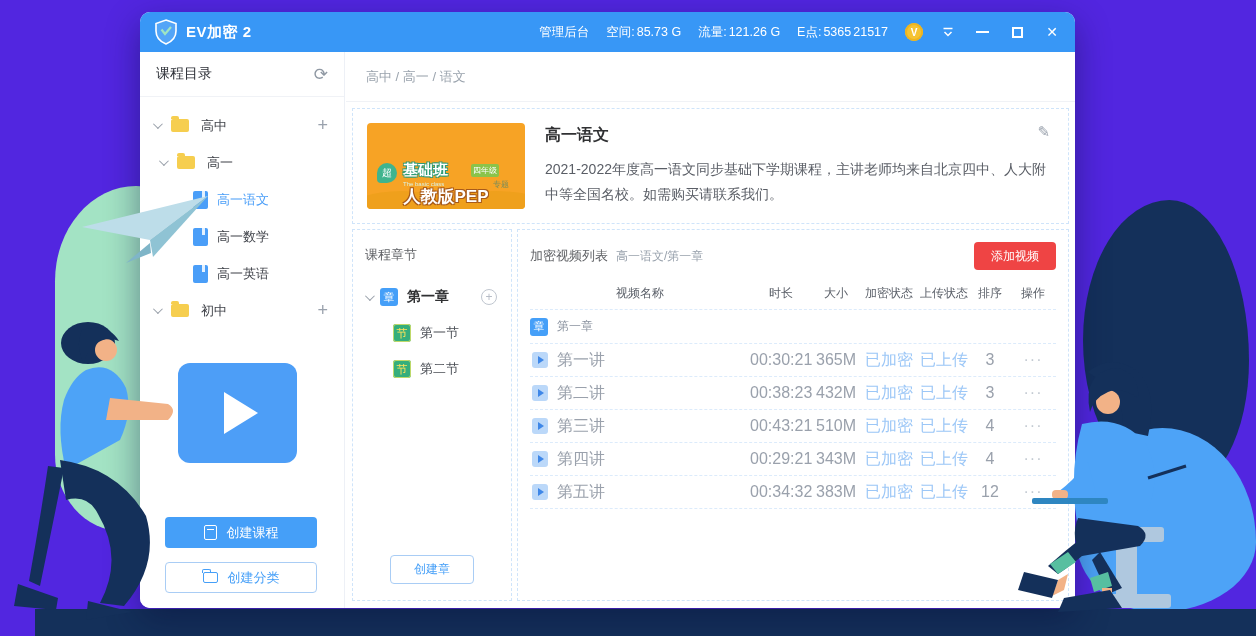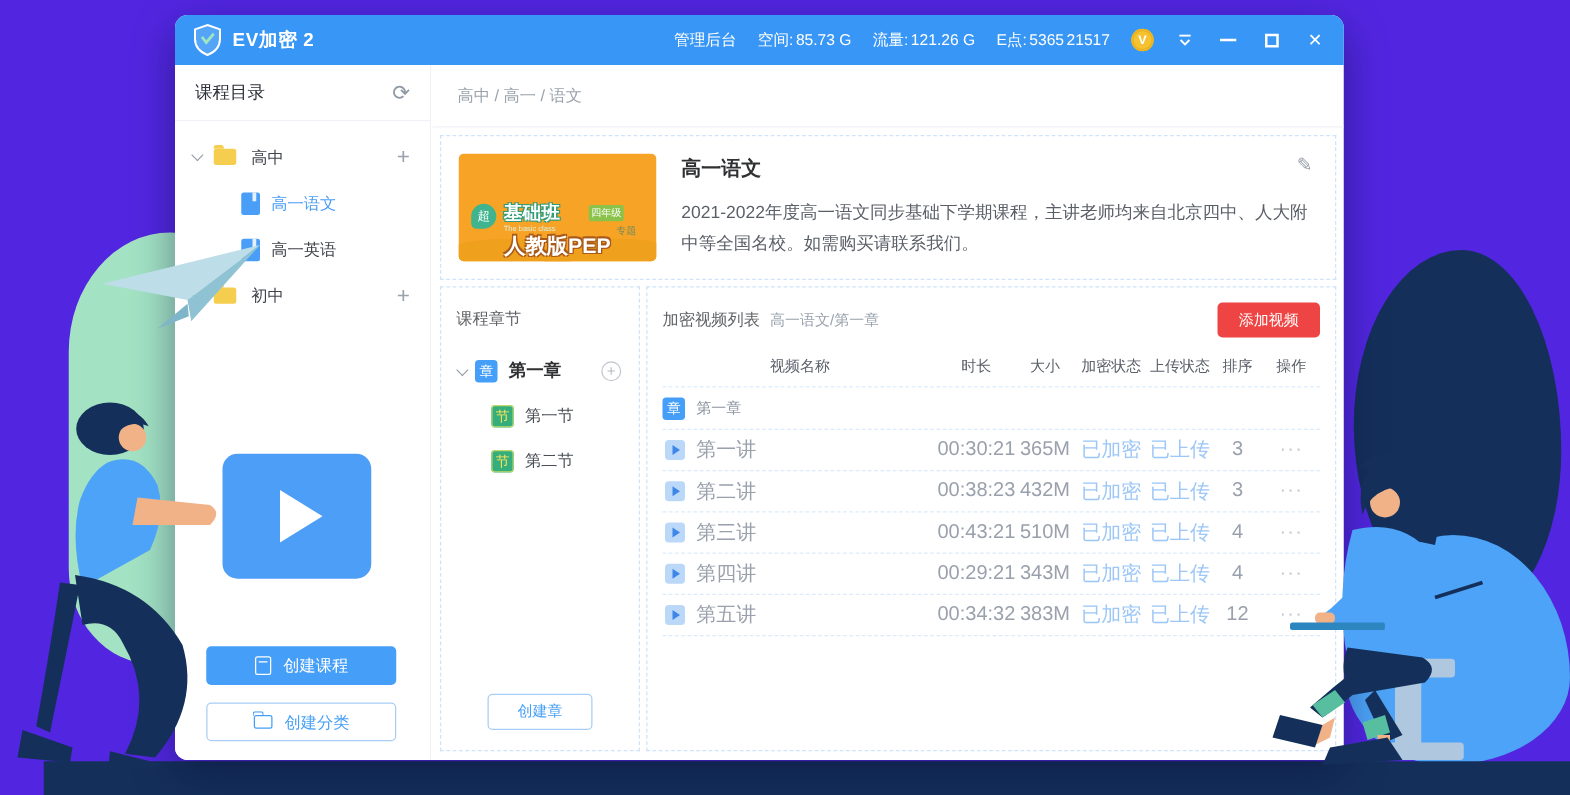--- a/index.html
+++ b/index.html
@@ -195,23 +195,32 @@
         <span class="sb-title">课程目录</span>
         <span class="refresh">⟳</span>
       </div>
       <div class="tree">
         <div class="trow lv0">
           <span class="chev"></span>
           <span class="folder"></span>
           <span>高中</span>
           <span class="plus">+</span>
         </div>
+        <div class="trow lv1">
+          <span class="chev"></span>
+          <span class="folder"></span>
+          <span>高一</span>
+        </div>
         <div class="trow lv2 sel">
           <span class="book"></span>
           <span>高一语文</span>
+        </div>
+        <div class="trow lv2">
+          <span class="book"></span>
+          <span>高一数学</span>
         </div>
         <div class="trow lv2">
           <span class="book"></span>
           <span>高一英语</span>
         </div>
         <div class="trow lv0">
           <span class="chev"></span>
           <span class="folder"></span>
           <span>初中</span>
           <span class="plus">+</span>

